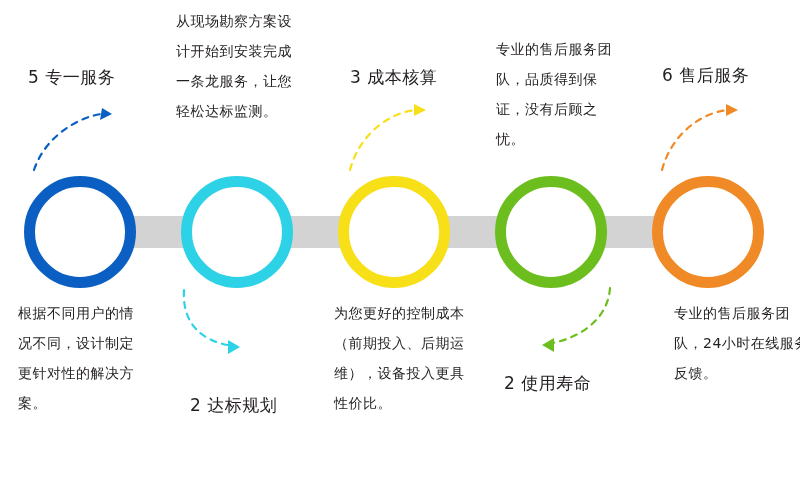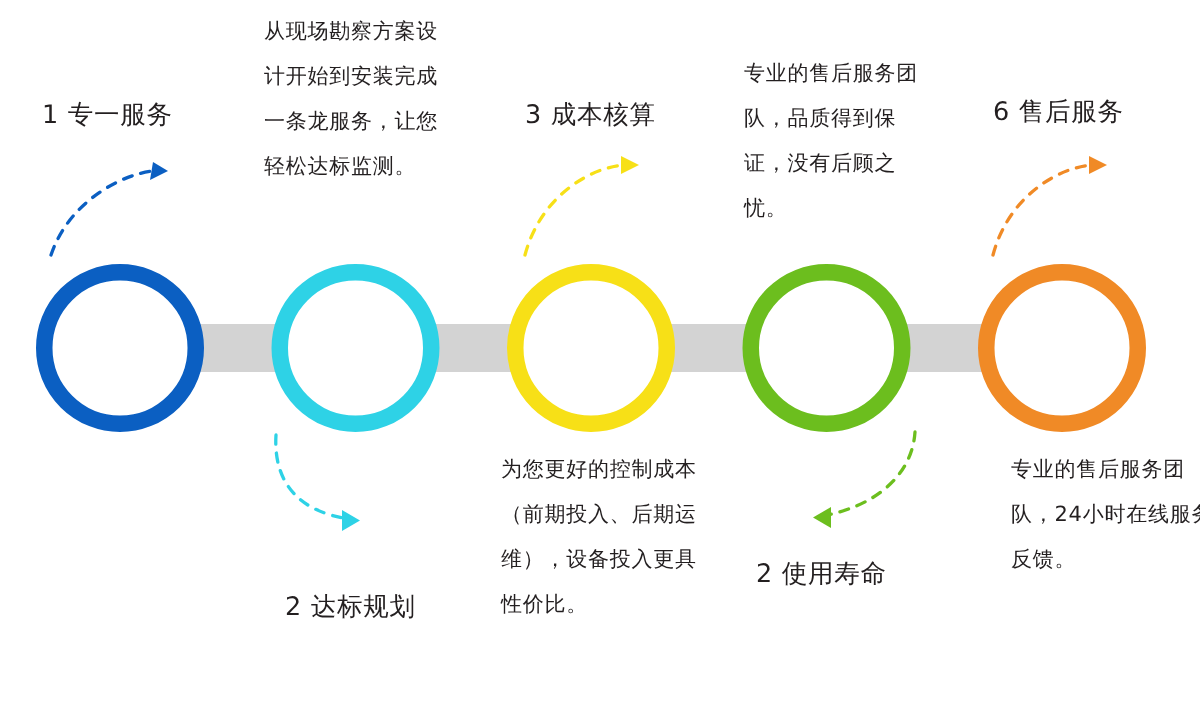--- a/index.html
+++ b/index.html
@@ -63,21 +63,22 @@
 
 <div id="stage">
 
   <div class="connector-bar"></div>
 
   <div class="node" style="left:24px; top:176px; width:112px; height:112px; border:11px solid #0b5fc2;"></div>
   <svg class="arc-svg" style="left:20px; top:108px; width:130px; height:70px;" viewBox="0 0 130 70">
     <path d="M14,62 C26,26 62,8 82,6" fill="none" stroke="#0b5fc2" stroke-width="2.2" stroke-dasharray="6 6" stroke-linecap="round"></path>
     <polygon points="82,0 92,6 80,12" fill="#0b5fc2"></polygon>
   </svg>
-  <div class="label" style="left:28px; top:62px;">1 专一服务</div>
+  <div class="label" style="left:28px; top:62px;">5 专一服务</div>
+  <div class="desc" style="left:18px; top:298px; width:130px;">根据不同用户的情况不同，设计制定更针对性的解决方案。</div>
 
   <div class="node" style="left:181px; top:176px; width:112px; height:112px; border:11px solid #2ed2e6;"></div>
   <svg class="arc-svg" style="left:178px; top:290px; width:120px; height:80px;" viewBox="0 0 120 80">
     <path d="M6,0 C4,32 22,52 56,56" fill="none" stroke="#2ed2e6" stroke-width="2.2" stroke-dasharray="6 6" stroke-linecap="round"></path>
     <polygon points="50,50 62,57 50,64" fill="#2ed2e6"></polygon>
   </svg>
   <div class="label" style="left:190px; top:390px;">2 达标规划</div>
   <div class="desc" style="left:176px; top:6px; width:130px;">从现场勘察方案设计开始到安装完成一条龙服务，让您轻松达标监测。</div>
 
   <div class="node" style="left:338px; top:176px; width:112px; height:112px; border:11px solid #f7e017;"></div>

